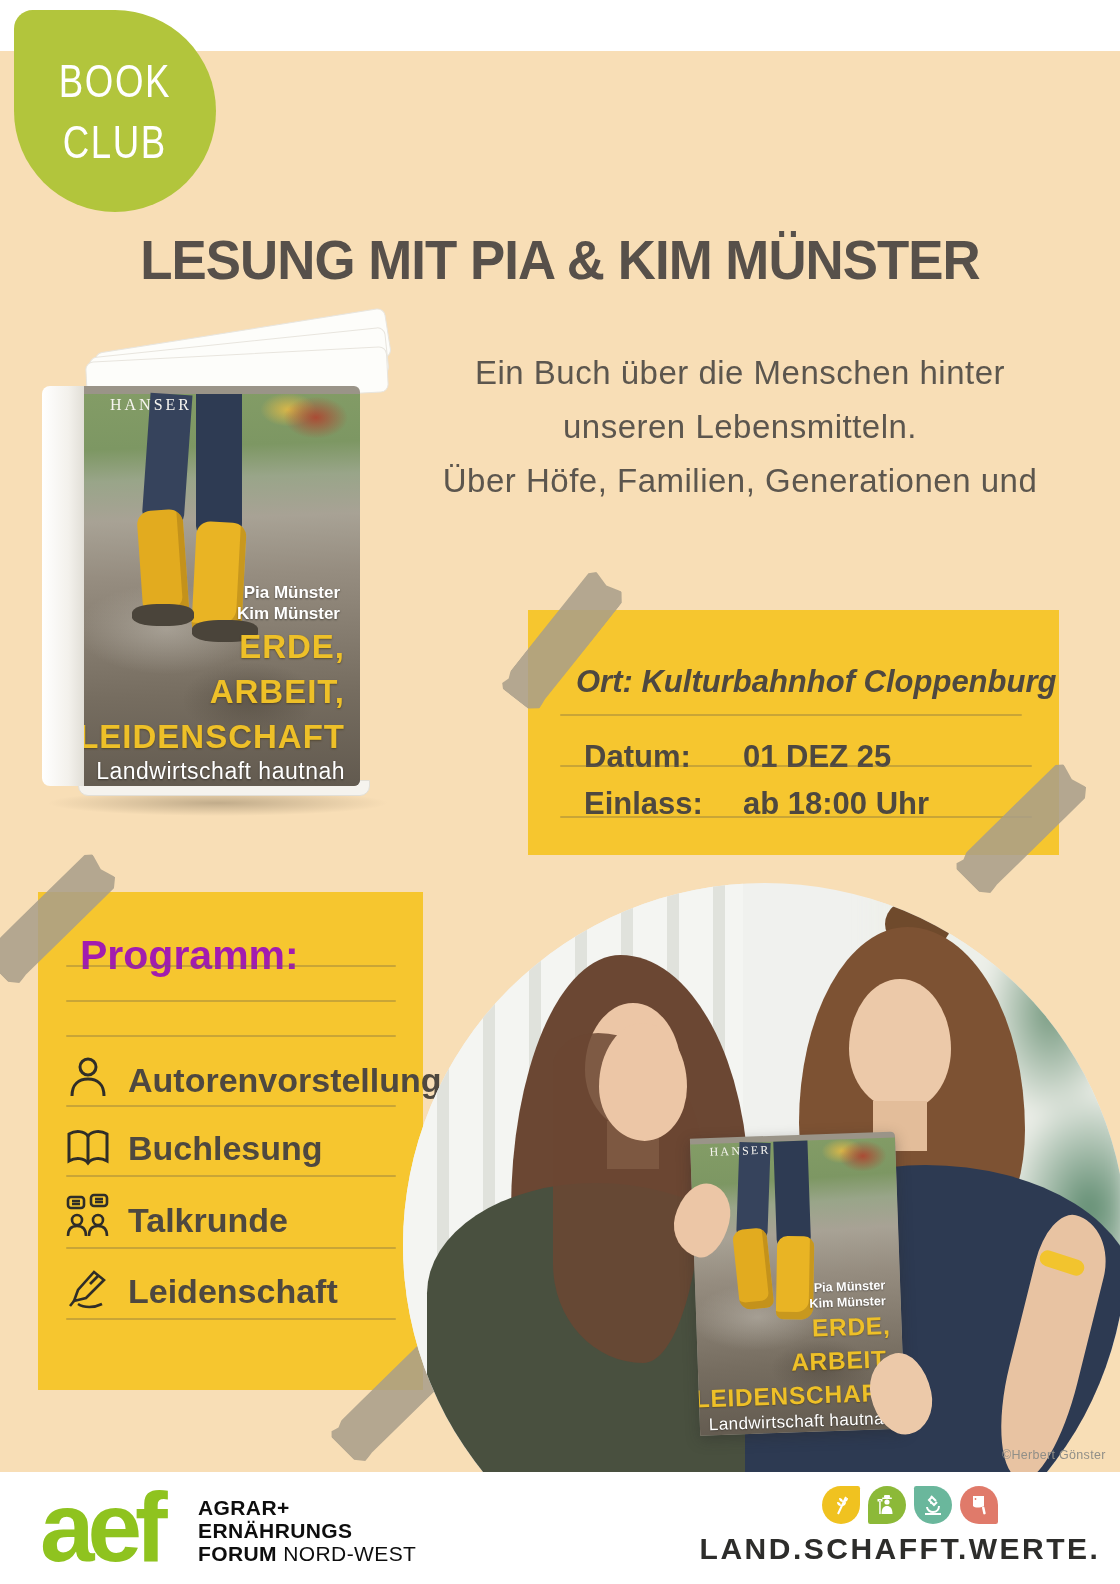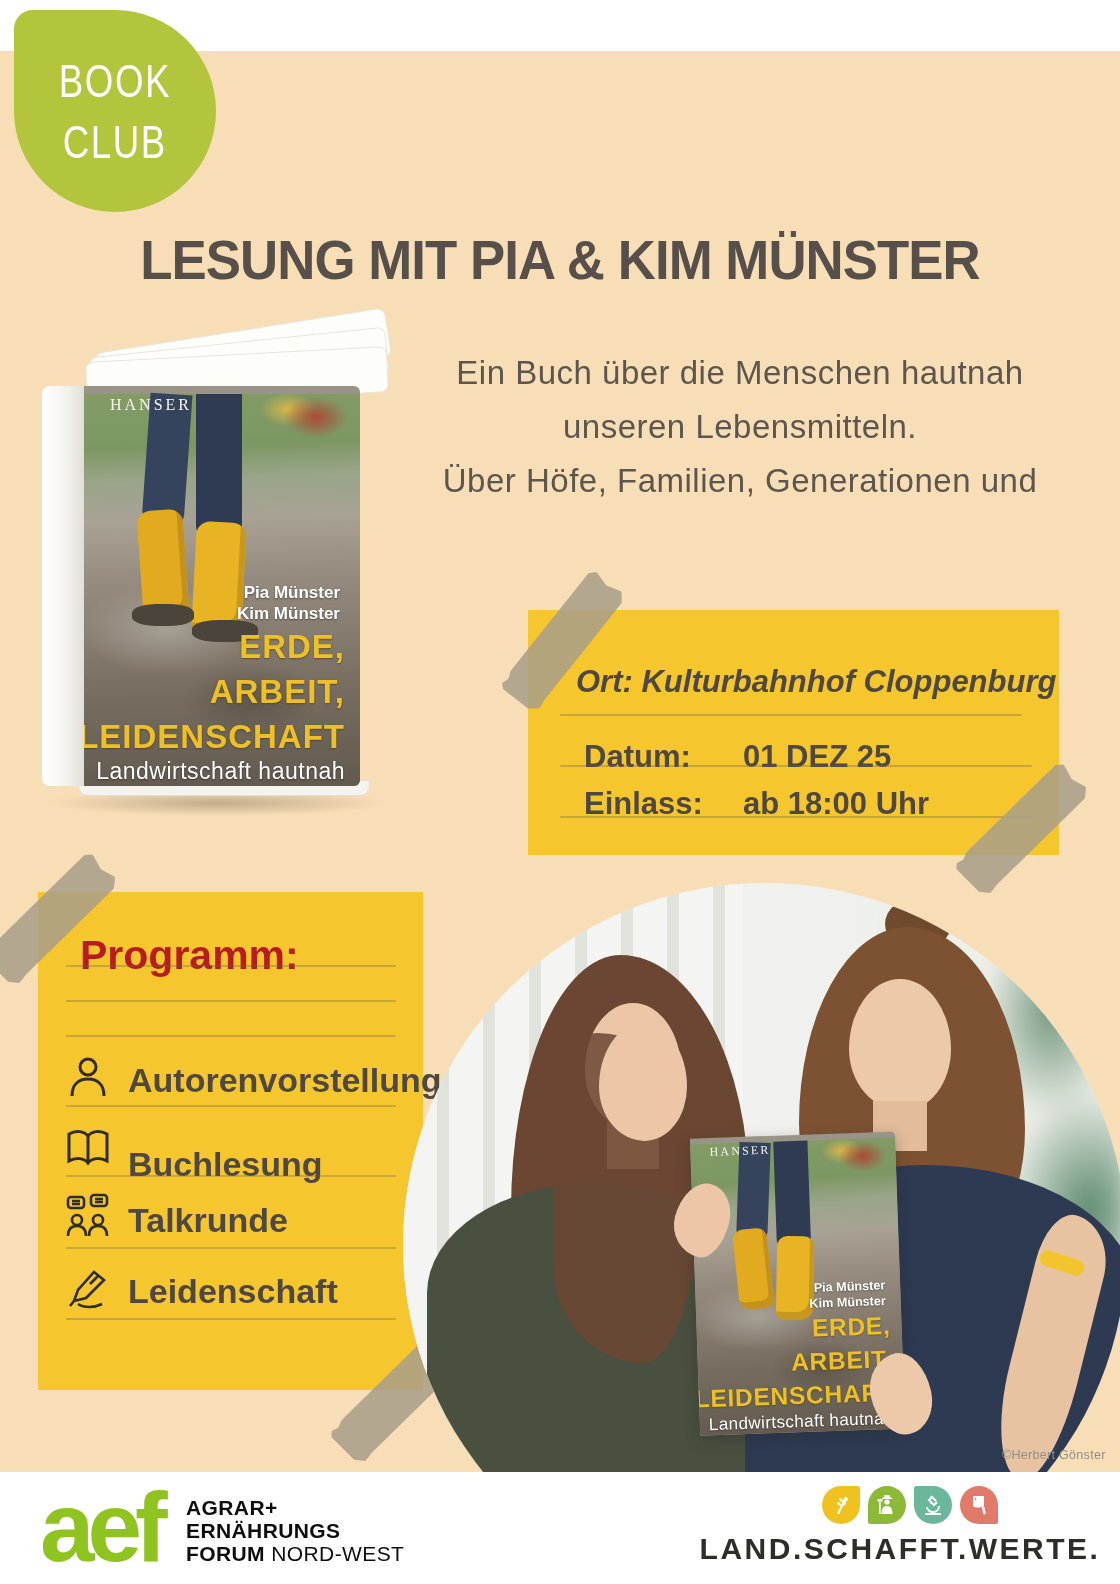--- a/index.html
+++ b/index.html
@@ -52,21 +52,21 @@
              letter-spacing:.5px;text-shadow:0 1px 2px rgba(0,0,0,.45);}
   .book-base{left:36px;top:452px;width:290px;height:14px;background:#f5f3ee;
              border-radius:0 0 10px 10px;border:1px solid #e2dfd7;}
   .book-shadow{left:6px;top:462px;width:340px;height:26px;border-radius:50%;
                background:radial-gradient(closest-side,rgba(90,78,58,.35),rgba(90,78,58,0));}
 
   
   .ybox{background:#f6c62f;}
   .rule{position:absolute;height:2px;background:rgba(105,95,70,.32);border-radius:1px;}
   .evt-row{position:absolute;color:#4e4840;font-size:31px;font-weight:bold;white-space:nowrap;}
-  .prog-head{position:absolute;left:42px;top:40px;color:#b91c1c;font-size:41px;font-weight:bold;}
+  .prog-head{position:absolute;left:42px;top:40px;color:#a21caf;font-size:41px;font-weight:bold;}
   .prog-item-label{position:absolute;left:90px;color:#4e4840;font-size:34px;font-weight:bold;white-space:nowrap;}
   .prog-icon{position:absolute;left:26px;width:48px;height:48px;}
   .prog-icon svg{width:48px;height:48px;}
 
   .tape{position:absolute;width:150px;height:46px;background:#a89e89;opacity:.85;
         clip-path:polygon(0% 12%,3% 2%,8% 7%,13% 0%,96% 3%,100% 15%,97% 50%,100% 84%,94% 100%,12% 97%,5% 100%,0% 80%);}
 
   
   .photo{left:403px;top:883px;width:724px;height:724px;border-radius:50%;overflow:hidden;
          background:#f0f1ee;}
@@ -84,21 +84,21 @@
   .credit{left:1002px;top:1448px;color:#918f88;font-size:12.5px;letter-spacing:.3px;}
 
   
   .mini-book{left:292px;top:252px;width:205px;height:297px;transform:rotate(-2deg);}
   .mini-book .cover{left:0;top:0;transform:scale(.743);transform-origin:0 0;
                     box-shadow:0 6px 18px rgba(40,40,40,.35);}
 
   
   .aef-mono{left:40px;top:1478px;color:#8fc31f;font-size:98px;font-weight:bold;
             letter-spacing:-7px;line-height:98px;}
-  .aef-text{left:186px;top:1496px;color:#0d0d0d;font-size:21px;line-height:23px;
+  .aef-text{left:198px;top:1496px;color:#0d0d0d;font-size:21px;line-height:23px;
             font-weight:800;letter-spacing:.4px;white-space:nowrap;}
   .aef-text .reg{font-weight:400;}
   .lsw-icons{left:822px;top:1486px;width:176px;height:40px;display:flex;gap:8px;}
   .leaf{width:38px;height:38px;display:flex;align-items:center;justify-content:center;}
   .leaf svg{width:24px;height:24px;}
   .lsw-word{left:690px;top:1532px;width:420px;text-align:center;color:#2d2d2b;
             font-size:30px;font-weight:700;letter-spacing:2.5px;white-space:nowrap;}
 </style>
 </head>
 <body>
@@ -136,21 +136,21 @@
     </div>
     <div class="prog-item-label" style="top:169px;">Autorenvorstellung</div>
     <div class="rule" style="left:28px;top:213px;width:330px;"></div>
 
     <div class="prog-icon" style="top:231px;">
       <svg viewBox="0 0 48 48" fill="none" stroke="#2f2d28" stroke-width="3">
         <path d="M5 11 C12 7 20 8 24 13 C28 8 36 7 43 11 L43 38 C36 34 28 35 24 40 C20 35 12 34 5 38 Z"></path>
         <path d="M24 13 L24 40"></path>
       </svg>
     </div>
-    <div class="prog-item-label" style="top:253px;text-align:center;">Buchlesung</div>
+    <div class="prog-item-label" style="top:237px;text-align:center;">Buchlesung</div>
     <div class="rule" style="left:28px;top:283px;width:330px;"></div>
 
     <div class="prog-icon" style="top:301px;">
       <svg viewBox="0 0 48 48" fill="none" stroke="#2f2d28" stroke-width="2.6">
         <rect x="4" y="4" width="16" height="11" rx="3"></rect>
         <path d="M8 8 h8 M8 11 h8"></path>
         <rect x="27" y="2" width="16" height="11" rx="3"></rect>
         <path d="M31 6 h8 M31 9 h8"></path>
         <circle cx="13" cy="27" r="5"></circle>
         <path d="M4 43 C4 35 8 33 13 33 C18 33 22 35 22 43"></path>
@@ -208,21 +208,21 @@
   </div>
 
   <div class="abs badge">
     <div>BOOK</div>
     <div>CLUB</div>
   </div>
 
   <div class="abs main-title">LESUNG MIT PIA &amp; KIM MÜNSTER</div>
 
   <div class="abs intro">
-    <div>Ein Buch über die Menschen hautnah</div>
+    <div>Ein Buch über die Menschen hinter</div>
     <div>unseren Lebensmitteln.</div>
     <div>Über Höfe, Familien, Generationen und</div>
   </div>
 
   <div class="abs photo">
     <div class="abs blinds"></div>
     <div class="abs greenery"></div>
 
     <div class="blob" style="left:108px;top:72px;width:238px;height:440px;background:#6b4733;
          border-radius:46% 54% 42% 58% / 58% 54% 46% 42%;"></div>

